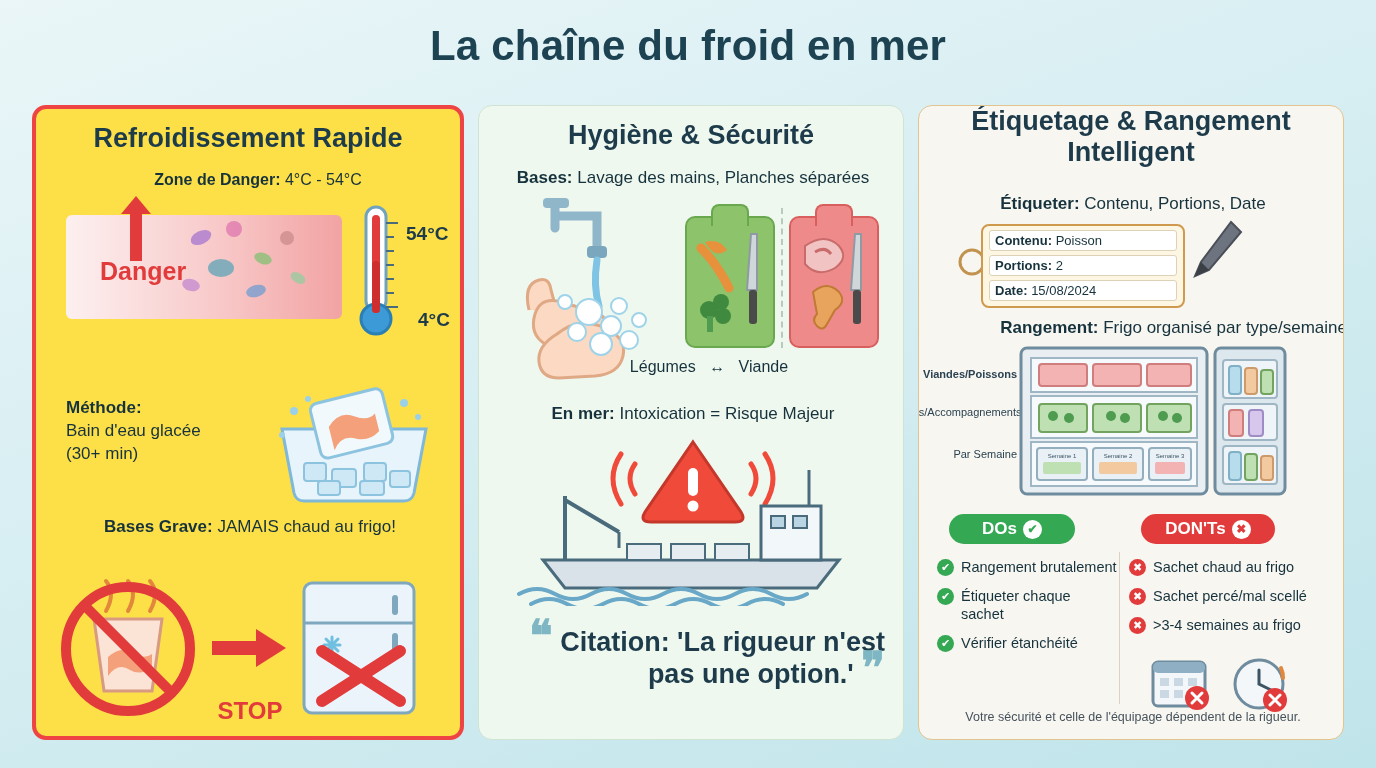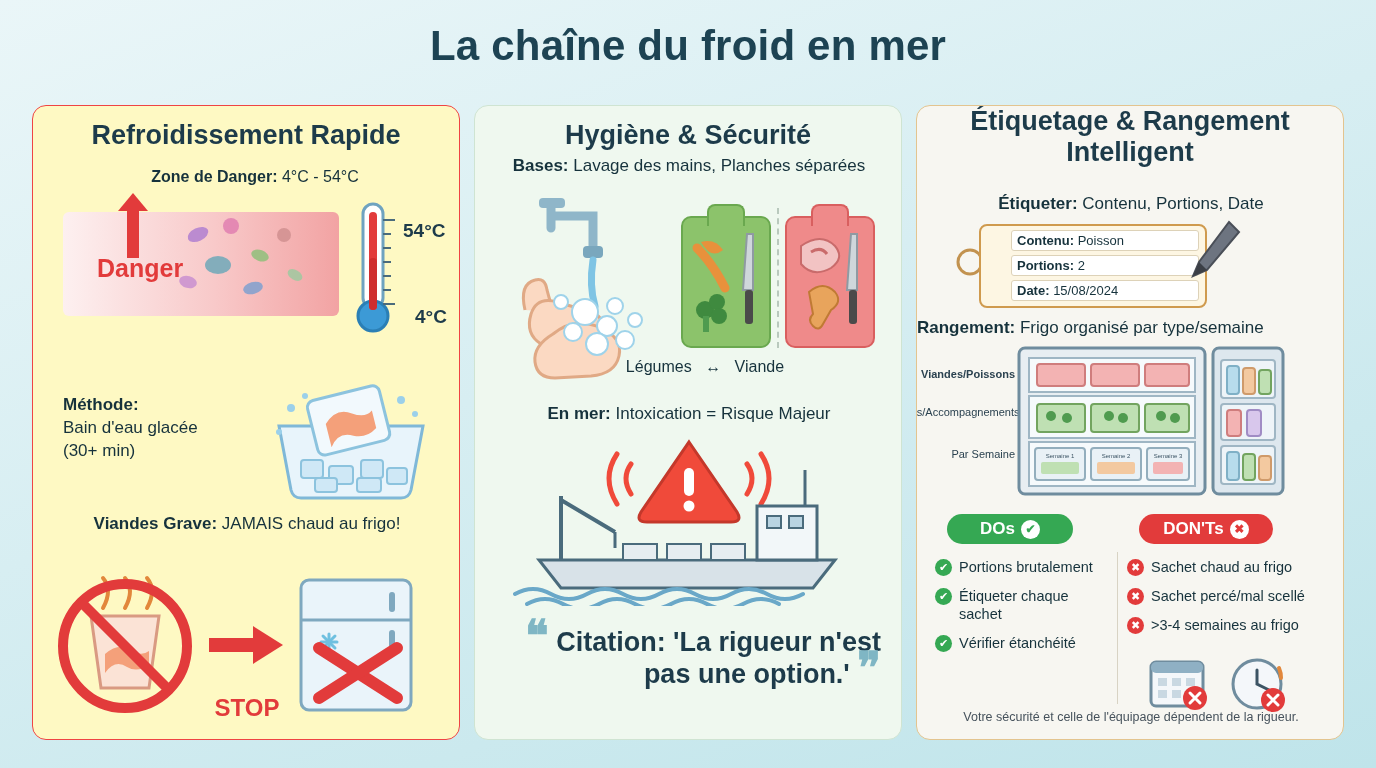--- a/index.html
+++ b/index.html
@@ -11,21 +11,21 @@
   }
   .page{position:relative;width:1376px;height:768px;}
 
   .main-title{
     position:absolute;left:0;top:22px;width:1376px;text-align:center;
     font-size:42px;font-weight:bold;color:#1d4353;letter-spacing:.2px;
   }
 
   .cards{position:absolute;left:32px;top:105px;width:1312px;height:635px;display:flex;gap:14px;}
   .card{border-radius:14px;position:relative;overflow:hidden;}
-  .card-1{width:428px;background:#fef9c3;border:1px solid #ef4444;}
+  .card-1{width:428px;background:#fde047;border:4px solid #ef4444;}
   .card-2{width:428px;background:#eff8ef;border:1px solid #cfe4d2;}
   .card-3{width:428px;background:#f7f6f1;border:1px solid #e3c48f;}
 
   .card-title{text-align:center;font-size:27px;font-weight:bold;color:#1d3b4a;padding:14px 10px 4px;line-height:1.14;}
   .card-3 .card-title{padding-top:0;}
 
   .lbl{font-weight:bold;}
 
   
   .c1-danger{position:absolute;left:8px;top:62px;width:428px;text-align:center;font-size:16px;}
@@ -43,39 +43,39 @@
   .t-lo{position:absolute;left:348px;top:108px;font-size:19px;font-weight:bold;color:#1d3b4a;margin-left:12px;}
 
   .c1-method{position:absolute;left:30px;top:288px;width:200px;font-size:17px;line-height:1.35;}
   .ice-bath{position:absolute;left:228px;top:268px;}
 
   .c1-err{position:absolute;left:0;top:408px;width:428px;text-align:center;font-size:17px;}
   .c1-bottom{position:absolute;left:24px;top:440px;width:384px;height:180px;}
   .stop-word{position:absolute;left:0;top:588px;width:428px;text-align:center;font-weight:bold;font-size:24px;color:#e23b3b;}
 
   
-  .c2-bases{position:absolute;left:0;top:50px;width:428px;text-align:center;font-size:17px;}
+  .c2-bases{position:absolute;left:0;top:62px;width:428px;text-align:center;font-size:17px;}
   .c2-art{position:absolute;left:14px;top:88px;width:400px;height:200px;}
   .board{position:absolute;top:22px;width:86px;height:128px;border-radius:10px;}
   .board.veg{left:192px;background:#8cc36b;border:2px solid #6aa84f;}
   .board.meat{left:296px;background:#ef8a8a;border:2px solid #d95f5f;}
   .board-handle{position:absolute;left:50%;transform:translateX(-50%);top:-14px;width:34px;height:20px;border-radius:8px 8px 0 0;}
   .veg .board-handle{background:#8cc36b;border:2px solid #6aa84f;border-bottom:none;}
   .meat .board-handle{background:#ef8a8a;border:2px solid #d95f5f;border-bottom:none;}
   .c2-labels{position:absolute;left:0;top:252px;width:428px;text-align:center;font-size:16px;padding-left:16px;}
   .c2-enmer{position:absolute;left:0;top:298px;width:428px;text-align:center;font-size:17px;}
   .c2-boat{position:absolute;left:30px;top:330px;width:368px;height:160px;}
   .c2-quote{position:absolute;left:22px;top:520px;width:384px;text-align:right;font-size:27px;font-weight:bold;color:#1d3b4a;line-height:1.2;}
   .qmark{color:#7fb6c4;font-size:44px;font-weight:bold;line-height:0;}
 
   
   .c3-etiq{position:absolute;left:0;top:88px;width:428px;text-align:center;font-size:17px;}
-  .tag{position:absolute;left:62px;top:118px;width:200px;height:80px;background:#fdf6e3;border:2px solid #cf9a4e;border-radius:8px;padding-left:24px;}
+  .tag{position:absolute;left:62px;top:118px;width:200px;height:80px;background:#fdf6e3;border:2px solid #cf9a4e;border-radius:8px;}
   .tag-line{font-size:13px;background:#fff;border:1px solid #ddd2b8;margin:4px 6px;padding:2px 5px;border-radius:3px;}
-  .c3-rang{position:absolute;left:0;top:212px;width:428px;text-align:left;font-size:17px;}
+  .c3-rang{position:absolute;left:0;top:212px;width:428px;text-align:right;font-size:17px;}
   .fridge-wrap{position:absolute;left:100px;top:240px;width:270px;height:150px;}
   .shelf-lbl{position:absolute;font-size:11px;color:#2b4250;text-align:right;width:110px;}
   .dd-head{position:absolute;top:408px;height:30px;border-radius:16px;display:flex;align-items:center;justify-content:center;gap:6px;color:#fff;font-weight:bold;font-size:17px;}
   .dos-head{left:30px;width:126px;background:#35a853;}
   .donts-head{left:222px;width:134px;background:#e23b3b;}
   .list{position:absolute;top:452px;font-size:14.5px;}
   .dos-list{left:18px;width:180px;}
   .donts-list{left:210px;width:200px;}
   .li{display:flex;gap:7px;align-items:flex-start;margin-bottom:11px;line-height:1.25;}
   .bullet{flex:0 0 auto;width:17px;height:17px;border-radius:50%;color:#fff;font-size:11px;display:flex;align-items:center;justify-content:center;margin-top:1px;}
@@ -158,21 +158,21 @@
         <g fill="#9bd0ea">
           <circle cx="30" cy="34" r="4"></circle>
             <circle cx="44" cy="22" r="3"></circle>
           <circle cx="140" cy="26" r="4"></circle>
             <circle cx="154" cy="40" r="3"></circle>
           <circle cx="18" cy="58" r="3"></circle>
         </g>
       </svg>
 
       <div class="c1-err">
-        <span class="lbl">Viandes Grave:</span>
+        <span class="lbl">Bases Grave:</span>
         <span>JAMAIS chaud au frigo!</span>
       </div>
 
       <div class="c1-bottom">
         <svg width="384" height="180" viewBox="0 0 384 180">
           <g>
             <path d="M46 62 q10 -18 0 -30 M68 62 q10 -18 0 -30 M90 62 q10 -18 0 -30" stroke="#e2873b" stroke-width="4" fill="none" stroke-linecap="round"></path>
             <path d="M34 70 L102 70 L92 142 L44 142 Z" fill="#fbe3d6" stroke="#d99a82" stroke-width="3"></path>
             <path d="M48 108 q14 -12 26 -4 q10 7 18 1 l0 14 q-12 8 -22 2 q-12 -8 -22 6 Z" fill="#f4a07a"></path>
             <circle cx="68" cy="100" r="62" fill="none" stroke="#e23b3b" stroke-width="10"></circle>
@@ -408,21 +408,21 @@
       <div class="dd-head donts-head">
         <span>DON'Ts</span>
         <span style="width:19px;height:19px;border-radius:50%;background:#fff;color:#e23b3b;font-size:12px;display:flex;align-items:center;justify-content:center;">✖</span>
       </div>
 
       <div class="divider-v"></div>
 
       <div class="list dos-list">
         <div class="li">
           <span class="bullet bg-ok">✔</span>
-          <span>Portions brutalement</span>
+          <span>Rangement brutalement</span>
         </div>
         <div class="li">
           <span class="bullet bg-ok">✔</span>
           <span>Étiqueter chaque sachet</span>
         </div>
         <div class="li">
           <span class="bullet bg-ok">✔</span>
           <span>Vérifier étanchéité</span>
         </div>
       </div>

